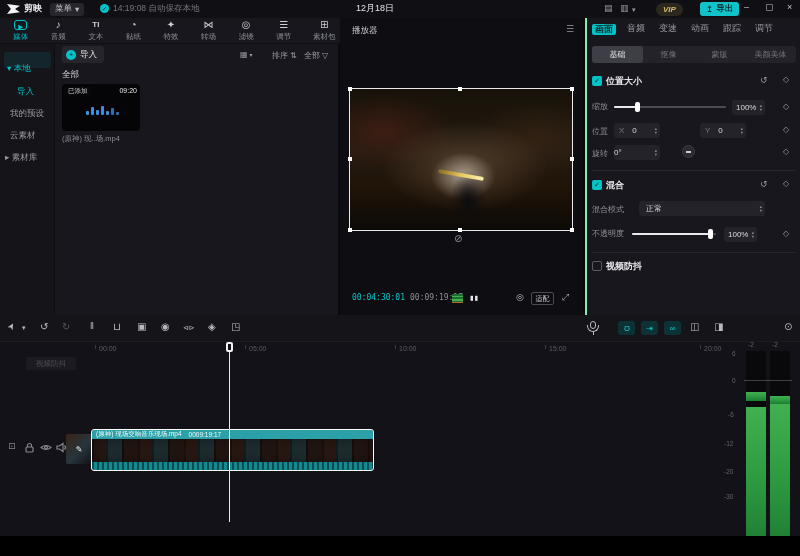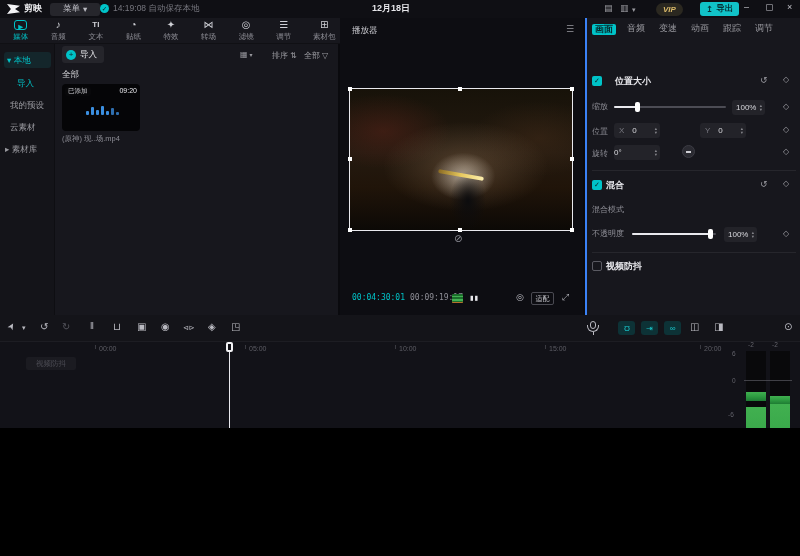--- a/index.html
+++ b/index.html
@@ -1,57 +1,57 @@
 <!DOCTYPE html>
 <html><head>
 <meta charset="utf-8">
 <style>
   * { margin:0; padding:0; box-sizing:border-box; }
   html,body { background:#000; }
   #app {
-    position:relative; width:800px; height:428px; overflow:hidden;
-    background:#3b82f6; font-family:"Liberation Sans","DejaVu Sans",sans-serif;
+    position:relative; width:800px; height:536px; overflow:hidden;
+    background:#86efac; font-family:"Liberation Sans","DejaVu Sans",sans-serif;
     color:#ddd; -webkit-font-smoothing:antialiased;
   }
   .a { position:absolute; }
   .nosel { user-select:none; }
   .tz { line-height:1; white-space:nowrap; }
 
   
   .titlebar { left:0; top:0; width:800px; height:18px; background:#0f0f14; }
   .logo-mark { left:7px; top:4px; width:13px; height:10px; background:#f2f2f5;
     clip-path:polygon(0 0,100% 18%,62% 50%,100% 82%,0 100%,30% 50%); }
   .app-name { left:24px; top:4px; font-size:9px; font-weight:bold; color:#f0f0f3; }
-  .menu-chip { left:50px; top:2.5px; height:13px; padding:0 13px; background:#26262c; border-radius:3px;
+  .menu-chip { left:50px; top:2.5px; height:13px; padding:0 5px; background:#26262c; border-radius:3px;
     display:flex; align-items:center; gap:3px; font-size:8.5px; color:#b9b9c0; }
   .autosave { left:100px; top:4px; display:flex; align-items:center; gap:4px; }
   .check-dot { width:9px; height:9px; border-radius:50%; background:#00c3c8; color:#08141a;
     font-size:6.5px; display:flex; align-items:center; justify-content:center; }
   .autosave-text { font-size:8.5px; color:#76767e; }
-  .date-text { left:372px; top:4px; font-size:9px; color:#e6e6ea; font-weight:bold; }
+  .date-text { left:356px; top:4px; font-size:9px; color:#e6e6ea; font-weight:normal; }
   .tb-ic { top:4px; font-size:9px; color:#9a9aa0; }
   .vip-badge { left:656px; top:2.5px; height:13px; padding:0 7px; background:#2b2820; border-radius:7px;
     font-size:8px; font-weight:bold; font-style:italic; color:#d9b96a; display:flex; align-items:center; }
   .export-btn { left:700px; top:2px; height:14px; padding:0 6px; background:#11c3c8; border-radius:3px;
     display:flex; align-items:center; gap:3px; font-size:8.5px; color:#063236; font-weight:bold; }
   .win-ctl { top:3px; font-size:9px; color:#c3c3ca; }
 
   
   .ribbon { left:0; top:18px; width:340px; height:26px; background:#17171d; display:flex;
     align-items:center; padding-left:8px; gap:12px; border-bottom:1px solid #101014; }
   .rb-item { width:26px; display:flex; flex-direction:column; align-items:center; gap:2px; }
   .rb-glyph { font-size:10px; color:#cfd0d6; line-height:10px; height:10px; }
   .rb-label { font-size:7.5px; color:#8d8d95; }
   .rb-item.active .rb-glyph,
   .rb-item.active .rb-label { color:#00c3c8; }
 
   
   .media-panel { left:0; top:44px; width:340px; height:271px; background:#17171d; border-right:2px solid #0a0a0e; }
   .media-side { left:0; top:0; width:55px; height:271px; background:#141419; border-right:1px solid #0e0e12; }
-  .side-item { font-size:8.5px; color:#9a9aa0; }
+  .side-item { font-size:8.5px; color:#9a9aa0;margin-top:8px; }
   .side-item.teal { color:#00c3c8; }
   .import-chip { left:62px; top:46px; height:17px; padding:0 7px 0 4px; background:#25252b; border-radius:3px;
     display:flex; align-items:center; gap:4px; font-size:8.5px; color:#e8e8ec; }
   .import-plus { width:10px; height:10px; border-radius:50%; background:#00c3c8; color:#062a2c;
     font-size:8px; display:flex; align-items:center; justify-content:center; }
   .mp-ctl { top:50px; font-size:8px; color:#9a9aa0; display:flex; align-items:center; gap:2px; }
   .media-card { left:62px; top:84px; width:78px; height:47px; background:#050507; border-radius:4px; overflow:hidden; }
   .badge-added { left:3px; top:3px; background:rgba(10,10,12,.75); border-radius:2px; padding:1px 3px;
     font-size:6.5px; color:#d5d5da; }
   .card-dur { right:3px; top:3px; font-size:7px; color:#e8e8ec; }
@@ -306,23 +306,29 @@
   </div>
 
   <div class="a inspector">
     <span class="a insp-tab active tz" style="left:5px">画面</span>
     <span class="a insp-tab tz" style="left:40px">音频</span>
     <span class="a insp-tab tz" style="left:72px">变速</span>
     <span class="a insp-tab tz" style="left:104px">动画</span>
     <span class="a insp-tab tz" style="left:136px">跟踪</span>
     <span class="a insp-tab tz" style="left:168px">调节</span>
 
+    <div class="a subtabs">
+      <div class="subtab active">基础</div>
+      <div class="subtab">抠像</div>
+      <div class="subtab">蒙版</div>
+      <div class="subtab">美颜美体</div>
+    </div>
 
     <div class="a cb" style="left:5px;top:58px">✓</div>
-    <div class="a sec-title tz" style="left:28px;top:59px">位置大小</div>
+    <div class="a sec-title tz" style="left:19px;top:59px">位置大小</div>
     <span class="a reset tz" style="left:173px;top:58px">↺</span>
     <span class="a kf tz" style="left:196px;top:58px">◇</span>
 
     <div class="a row-label tz" style="left:5px;top:85px">缩放</div>
     <div class="a track" style="left:27px;top:88px;width:112px">
       <div class="fill" style="width:23px"></div>
       <div class="thumb" style="left:21px"></div>
     </div>
     <div class="vbox" style="left:145px;top:82px;width:33px;padding-left:4px">
       <span>100%</span>
@@ -364,20 +370,27 @@
     <span class="a kf tz" style="left:196px;top:130px">◇</span>
 
     <div class="a divline" style="top:152px"></div>
 
     <div class="a cb" style="left:5px;top:162px">✓</div>
     <div class="a sec-title tz" style="left:19px;top:163px">混合</div>
     <span class="a reset tz" style="left:173px;top:162px">↺</span>
     <span class="a kf tz" style="left:196px;top:162px">◇</span>
 
     <div class="a row-label tz" style="left:5px;top:188px">混合模式</div>
+    <div class="vbox" style="left:52px;top:183px;width:126px;padding-left:7px">
+      <span>正常</span>
+      <span class="stepper">
+          <span>▴</span>
+          <span>▾</span>
+        </span>
+    </div>
 
     <div class="a row-label tz" style="left:5px;top:212px">不透明度</div>
     <div class="a track" style="left:45px;top:215px;width:84px">
       <div class="fill" style="width:78px"></div>
       <div class="thumb" style="left:76px"></div>
     </div>
     <div class="vbox" style="left:137px;top:209px;width:33px;padding-left:4px">
       <span>100%</span>
       <span class="stepper">
           <span>▴</span>

